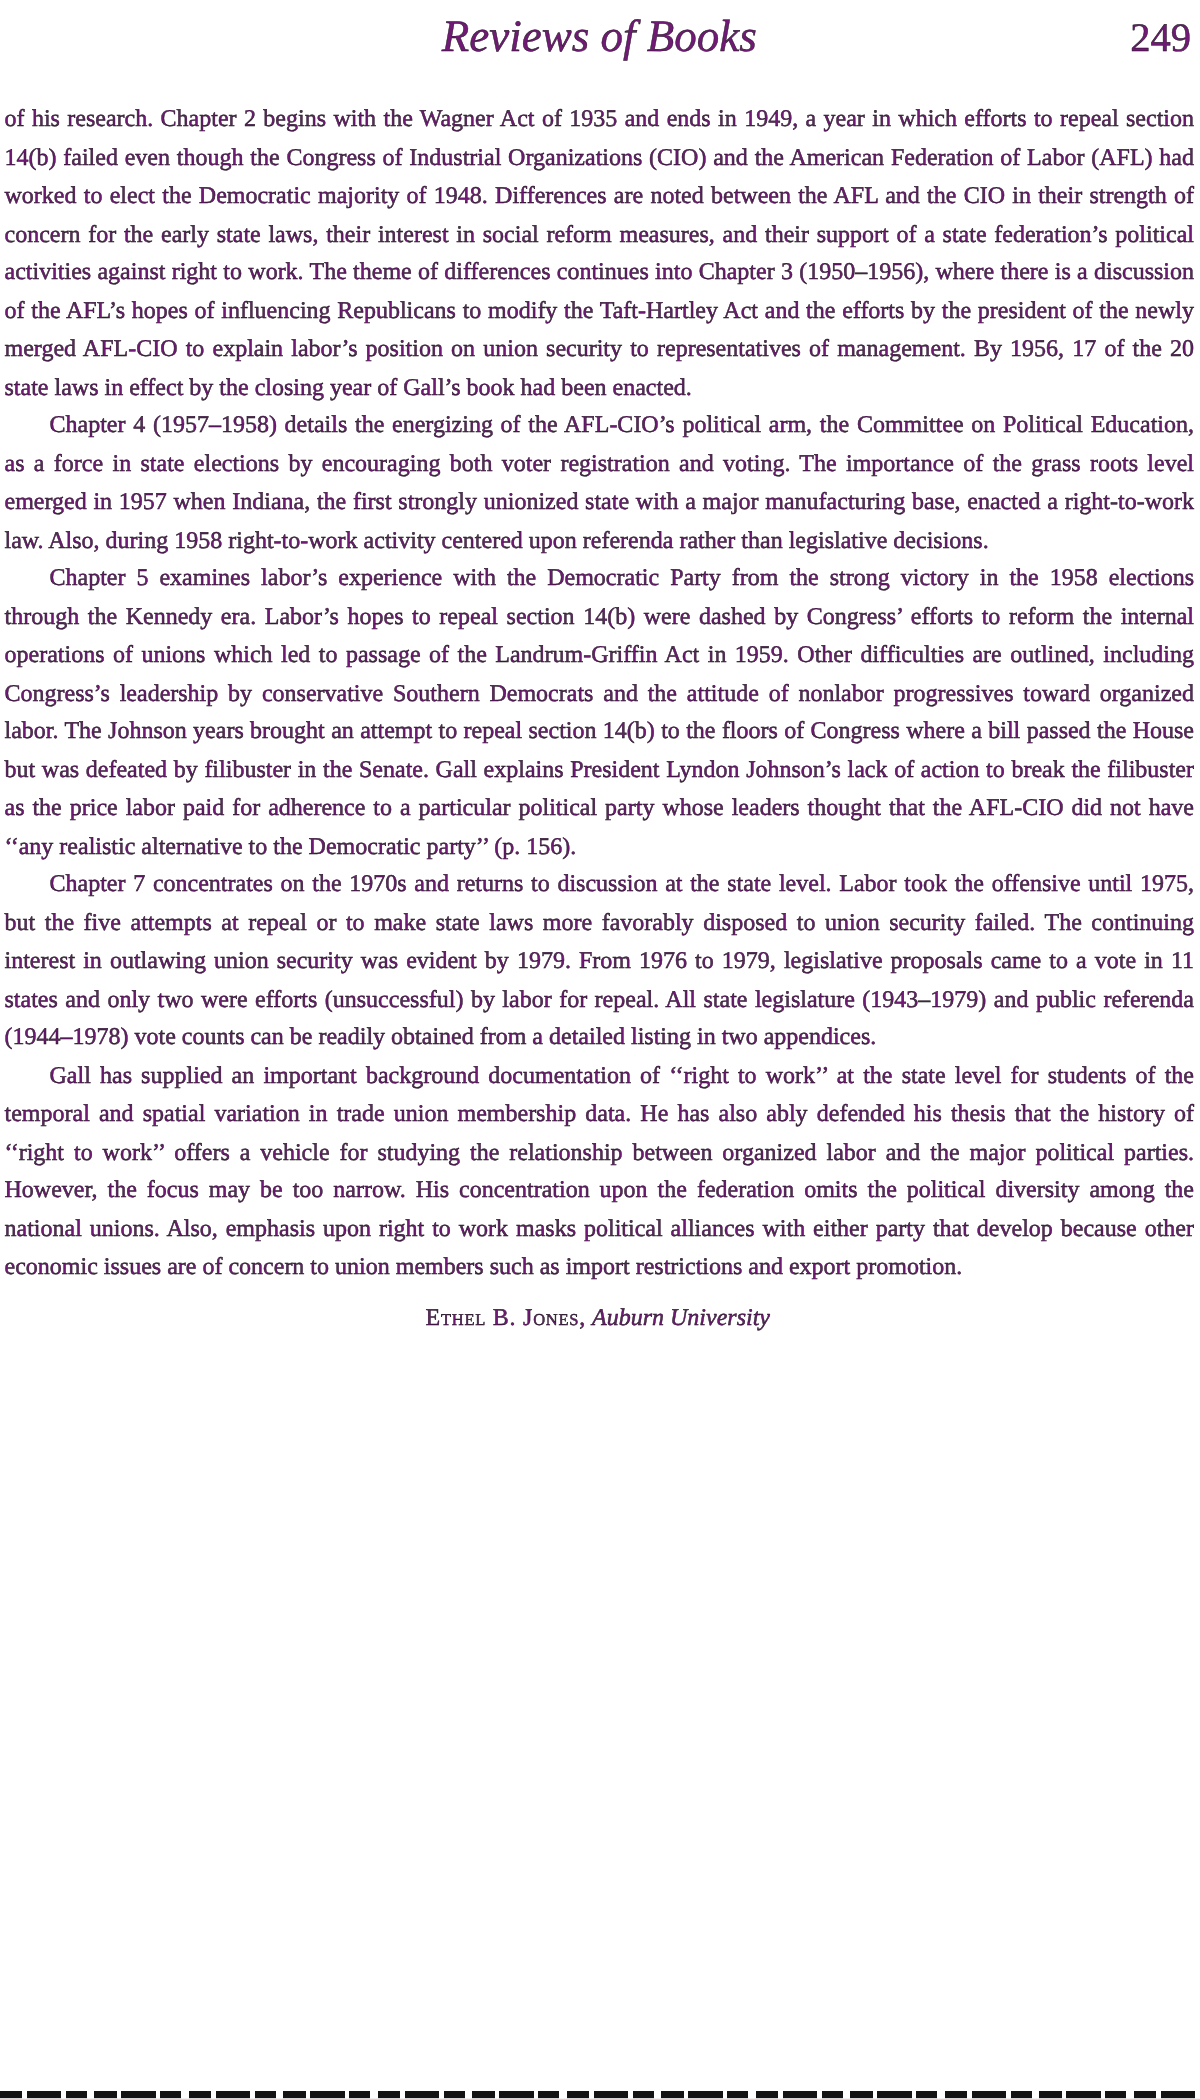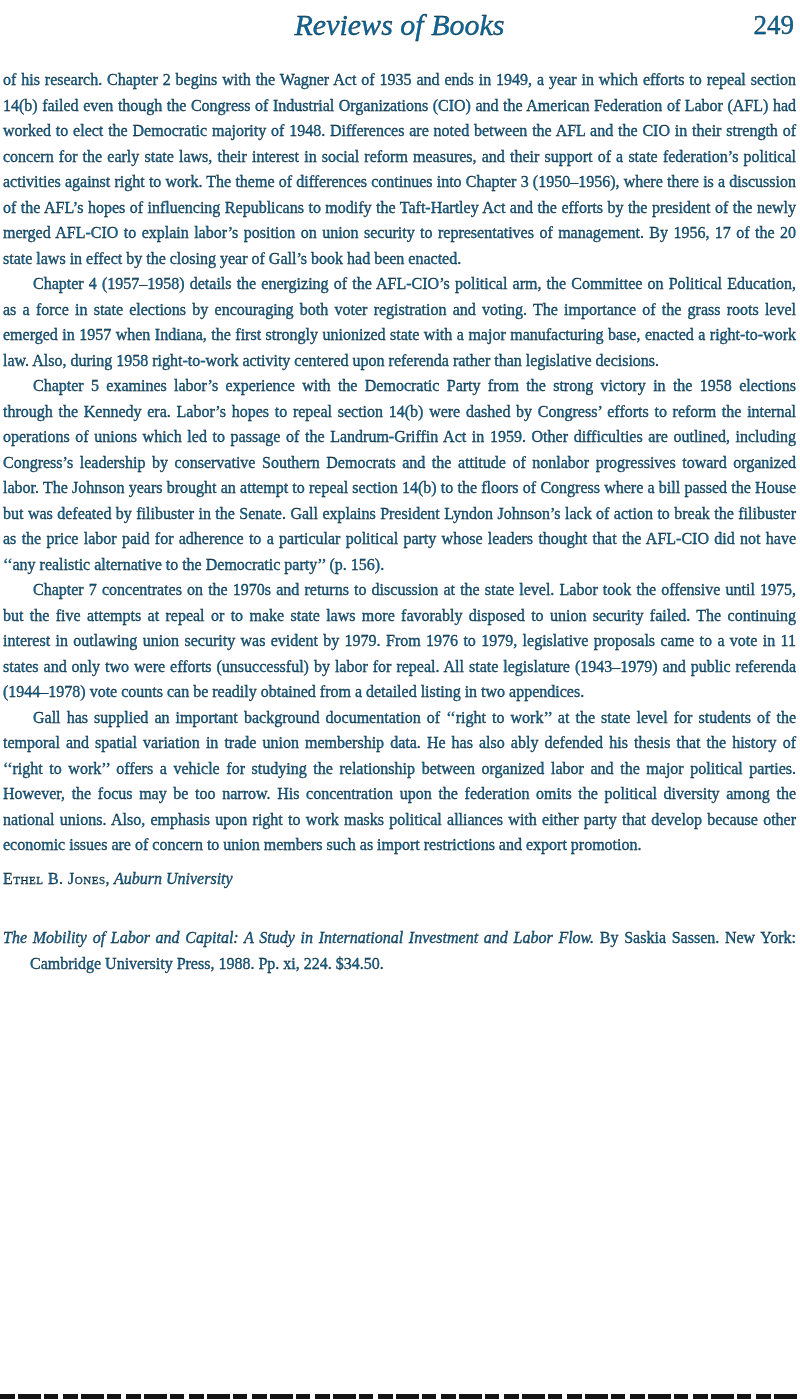--- a/index.html
+++ b/index.html
@@ -2,21 +2,21 @@
 <html><head>
 <meta charset="utf-8">
 <style>
   html, body { margin: 0; padding: 0; background: #e8e8e8; }
   .page {
     position: relative;
     width: 800px;
     height: 1399px;
     margin: 0 auto;
     background: #ffffff;
-    color: #0369a1;
+    color: #701a75;
     overflow: hidden;
     font-family: "Liberation Serif", "DejaVu Serif", serif;
     -webkit-text-stroke: 0.3px #0e0e0e;
   }
   .inner { padding: 4px 4px 0 3px; }
 
   .running-head { position: relative; height: 42px; margin-top: 2px; }
   .head-title {
     text-align: center;
     font-style: italic;
@@ -38,21 +38,21 @@
     line-height: 25.5px;
     text-align: justify;
     text-justify: inter-word;
     hyphens: none;
   }
   p.para { margin: 0; text-indent: 30px; }
   p.para.noindent { text-indent: 0; }
 
   .signature {
     margin-top: 8px;
-    text-align: left;
+    text-align: center;
     padding-right: 2px;
   }
   .sc {
     font-variant: small-caps;
     letter-spacing: 0.5px;
   }
   .it { font-style: italic; }
 
   .citation {
     margin-top: 34px;
@@ -99,23 +99,19 @@
 
       <p class="para">Chapter 7 concentrates on the 1970s and returns to discussion at the state level. Labor took the offensive until 1975, but the five attempts at repeal or to make state laws more favorably disposed to union security failed. The continuing interest in outlawing union security was evident by 1979. From 1976 to 1979, legislative proposals came to a vote in 11 states and only two were efforts (unsuccessful) by labor for repeal. All state legislature (1943–1979) and public referenda (1944–1978) vote counts can be readily obtained from a detailed listing in two appendices.</p>
 
       <p class="para">Gall has supplied an important background documentation of ‘‘right to work’’ at the state level for students of the temporal and spatial variation in trade union membership data. He has also ably defended his thesis that the history of ‘‘right to work’’ offers a vehicle for studying the relationship between organized labor and the major political parties. However, the focus may be too narrow. His concentration upon the federation omits the political diversity among the national unions. Also, emphasis upon right to work masks political alliances with either party that develop because other economic issues are of concern to union members such as import restrictions and export promotion.</p>
 
       <div class="signature">
         <span class="sc">Ethel B. Jones,</span>
         <span class="it">Auburn University</span>
       </div>
 
-      <div class="citation">
-        <span class="it">The Mobility of Labor and Capital: A Study in International Investment and Labor Flow.</span>
-        <span>By Saskia Sassen. New York: Cambridge University Press, 1988. Pp. xi, 224. $34.50.</span>
-      </div>
 
 
     </main>
   </div>
 
   <div class="clipped-next-line"></div>
 </div>
 
 </body></html>

